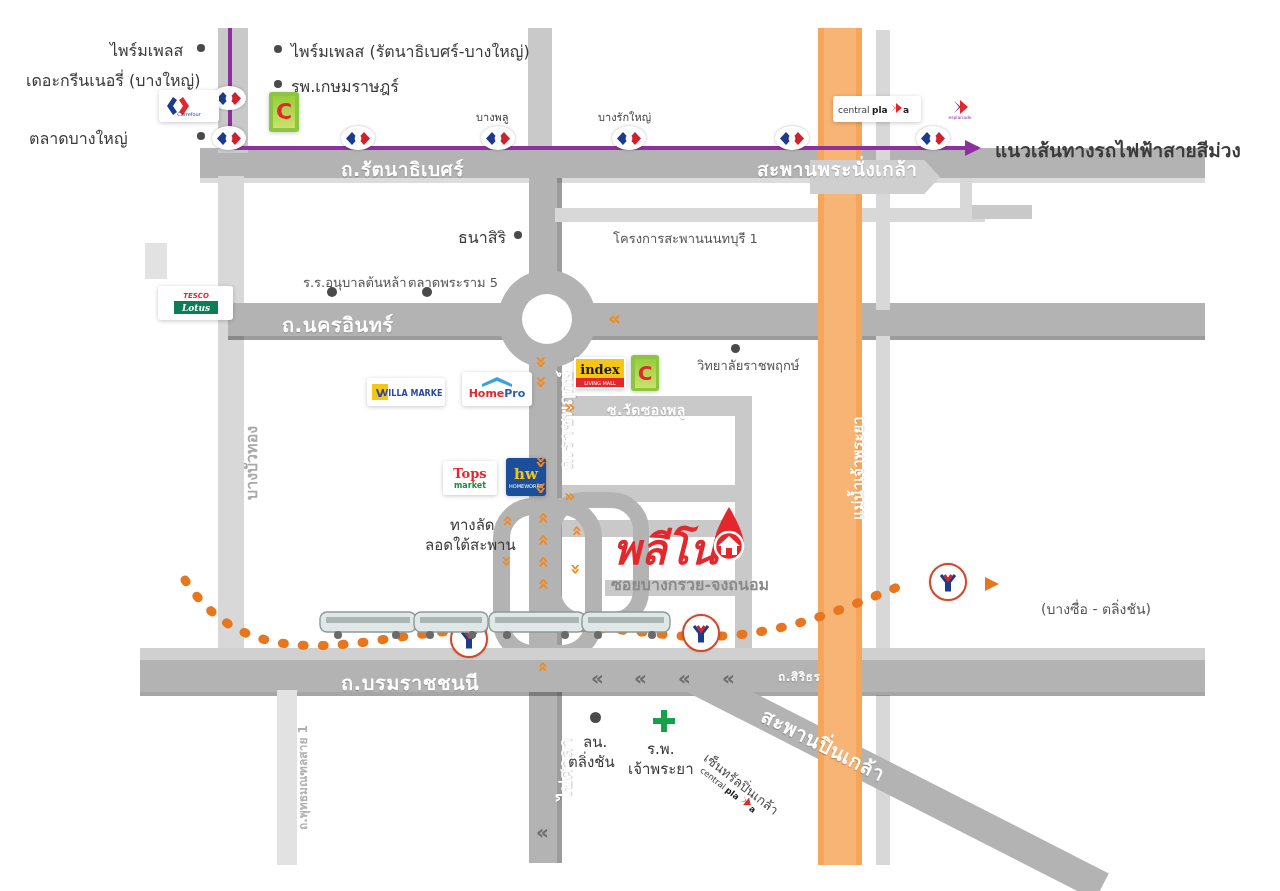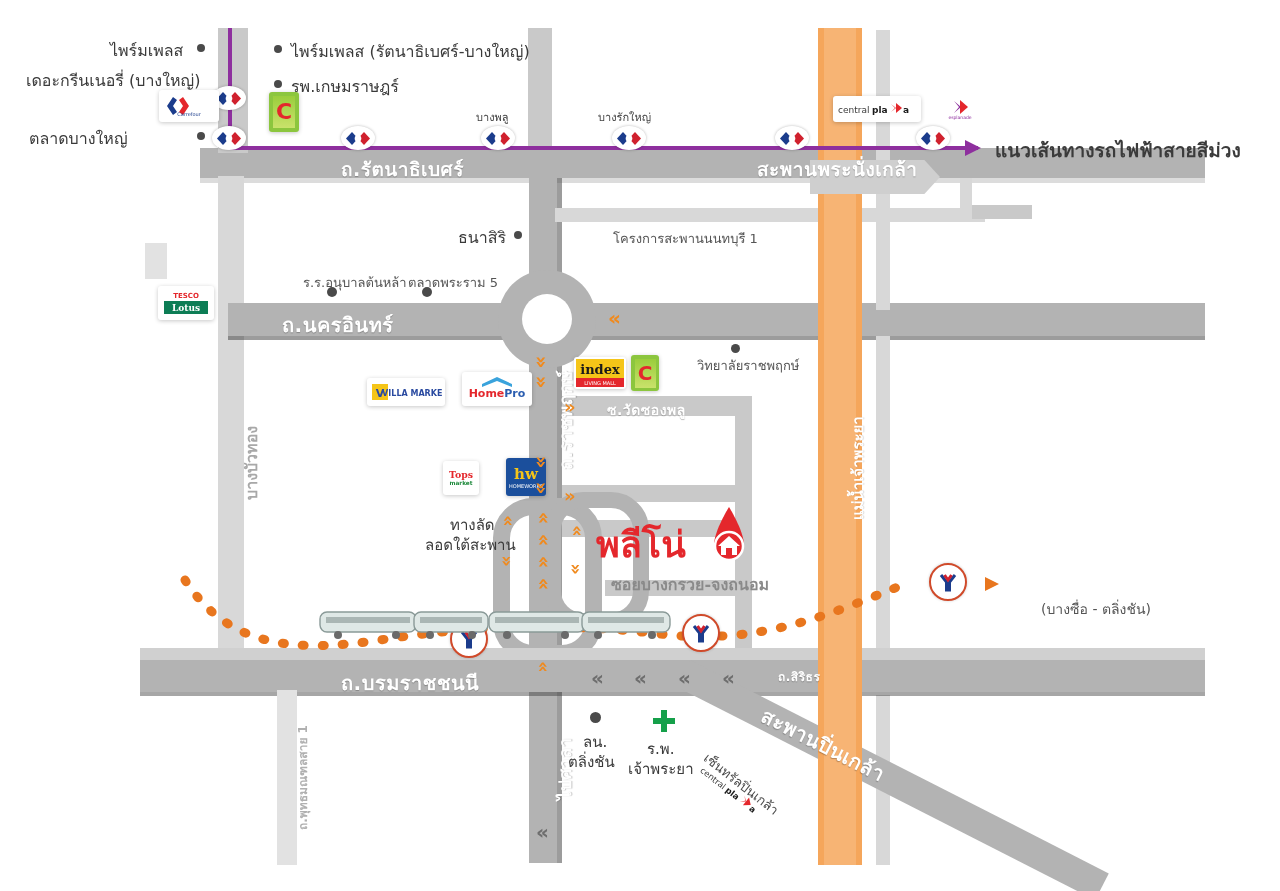--- a/index.html
+++ b/index.html
@@ -276,21 +276,21 @@
       <text x="26" y="22" font-size="5" fill="#1b3c8c" text-anchor="middle" font-family="DejaVu Sans">Carrefour</text>
     </svg>
   </div>
 
   <div class="chip" style="left:269px;top:92px;width:30px;height:40px;background:#8cc63e;">
     <div style="width:22px;height:32px;background:linear-gradient(#9acd3c,#c9e26b);display:flex;align-items:center;justify-content:center;">
       <span style="color:#e4272c;font-weight:bold;font-size:22px;line-height:1;">C</span>
     </div>
   </div>
 
-  <div class="chip" style="left:158px;top:286px;width:56px;height:34px;">
+  <div class="chip" style="left:158px;top:286px;width:75px;height:34px;font-style:italic;">
     <svg width="50" height="28" viewBox="0 0 50 28">
       <text x="25" y="9" font-size="7" fill="#e4272c" text-anchor="middle" font-weight="bold" font-family="DejaVu Sans">TESCO</text>
       <rect x="3" y="12" width="44" height="13" fill="#0d7d55"></rect>
       <text x="25" y="22" font-size="9" fill="#ffffff" text-anchor="middle" font-weight="bold" font-family="DejaVu Serif">Lotus</text>
     </svg>
   </div>
 
   <div class="chip" style="left:367px;top:378px;width:78px;height:28px;">
     <svg width="72" height="22" viewBox="0 0 72 22">
       <rect x="2" y="3" width="16" height="16" fill="#f5c518"></rect>
@@ -299,21 +299,21 @@
     </svg>
   </div>
 
   <div class="chip" style="left:462px;top:372px;width:70px;height:34px;">
     <svg width="66" height="30" viewBox="0 0 66 30">
       <path d="M18 10 L33 3 L48 10 L48 13 L33 7 L18 13 Z" fill="#3aa3dc"></path>
       <text x="33" y="23" font-size="11" text-anchor="middle" font-weight="bold" font-family="DejaVu Sans"><tspan fill="#e4272c">Home</tspan><tspan fill="#2a5db0">Pro</tspan></text>
     </svg>
   </div>
 
-  <div class="chip" style="left:443px;top:461px;width:36px;height:34px;">
+  <div class="chip" style="left:443px;top:461px;width:54px;height:34px;">
     <svg width="50" height="30" viewBox="0 0 50 30">
       <text x="25" y="15" font-size="13" fill="#e4272c" text-anchor="middle" font-weight="bold" font-family="DejaVu Serif">Tops</text>
       <text x="25" y="25" font-size="8" fill="#1e8a3c" text-anchor="middle" font-weight="bold" font-family="DejaVu Sans">market</text>
     </svg>
   </div>
 
   <div class="chip" style="left:506px;top:458px;width:40px;height:38px;background:#1b4f9c;">
     <svg width="38" height="34" viewBox="0 0 38 34">
       <rect x="0" y="0" width="38" height="34" fill="#1b4f9c"></rect>
       <text x="19" y="19" font-size="15" fill="#f5c518" text-anchor="middle" font-weight="bold" font-family="DejaVu Serif">hw</text>
@@ -380,21 +380,21 @@
   <div class="chev chev-o" style="left:570px;top:522px;font-size:18px;transform:rotate(-90deg);">»</div>
   <div class="chev chev-o" style="left:570px;top:560px;font-size:18px;transform:rotate(90deg);">»</div>
   <div class="chev chev-o" style="left:536px;top:658px;font-size:18px;transform:rotate(-90deg);">»</div>
 
   <div class="chev chev-d" style="left:591px;top:668px;font-size:20px;">«</div>
   <div class="chev chev-d" style="left:634px;top:668px;font-size:20px;">«</div>
   <div class="chev chev-d" style="left:678px;top:668px;font-size:20px;">«</div>
   <div class="chev chev-d" style="left:722px;top:668px;font-size:20px;">«</div>
   <div class="chev chev-d" style="left:536px;top:822px;font-size:20px;">«</div>
 
-  <div class="logo-txt" style="left:596px;top:516px;font-size:36px;">พลีโน่</div>
+  <div class="logo-txt" style="left:613px;top:516px;font-size:42px;font-style:italic;">พลีโน่</div>
   <div class="drop" style="left:700px;top:505px;">
     <svg width="58" height="72" viewBox="0 0 58 72">
       <path d="M29 2 C29 2 14 26 14 40 a15 15 0 0 0 30 0 C44 26 29 2 29 2 Z" fill="#e4272c"></path>
       <circle cx="29" cy="41" r="14" fill="#e4272c" stroke="#ffffff" stroke-width="2.5"></circle>
       <path d="M29 31 L40 41 L37 41 L37 50 L21 50 L21 41 L18 41 Z" fill="#ffffff"></path>
       <rect x="26" y="43" width="6" height="7" fill="#e4272c"></rect>
     </svg>
   </div>
   <div class="logo-sub" style="left:611px;top:572px;font-size:16px;">ซอยบางกรวย-จงถนอม</div>
 

